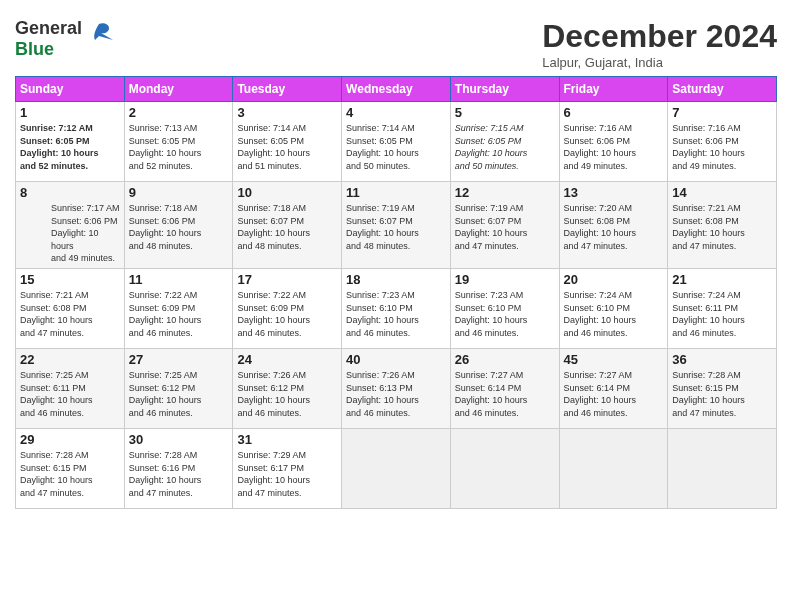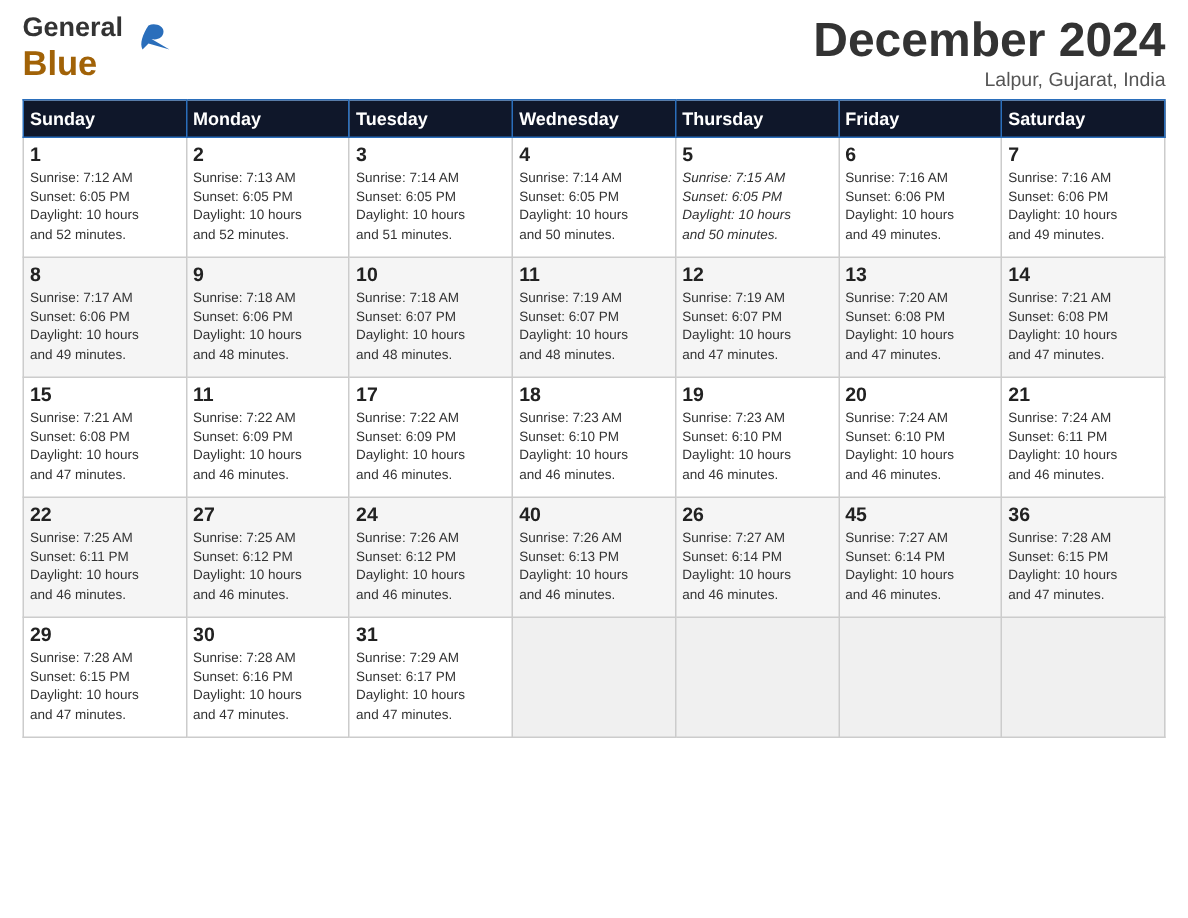--- a/index.html
+++ b/index.html
@@ -6,51 +6,51 @@
     body {
       font-family: Arial, sans-serif;
       background: #fff;
       width: 792px;
       height: 612px;
       overflow: hidden;
     }
     .container {
       width: 792px;
       height: 612px;
-      padding: 8px 15px;
+      padding: 18px 15px;
     }
     .header-row {
       display: flex;
       justify-content: space-between;
       align-items: flex-start;
       margin-bottom: 6px;
     }
     .logo {
       display: flex;
       align-items: center;
     }
     .title-section {
-      text-align: right;
+      text-align: left;
     }
     .month-title {
       font-size: 32px;
       font-weight: bold;
       color: #333;
     }
     .location-title {
       font-size: 13px;
       color: #555;
     }
     .calendar {
       width: 100%;
       border-collapse: collapse;
       font-size: 10px;
     }
     .calendar th {
-      background: #0f172a;
+      background: #d946ef;
       color: #fff;
       text-align: left;
       padding: 5px 4px;
       font-size: 12px;
       border: 1px solid #2a6ebb;
     }
     .calendar td {
       vertical-align: top;
       padding: 3px 4px;
       border: 1px solid #ccc;
@@ -78,21 +78,21 @@
     }
   </style>
 </head>
 <body>
 
 <div class="container">
   <div class="header-row">
     <div class="logo">
       <div>
         <span style="font-size:18px;font-weight:bold;color:#333;">General</span><br>
-        <span style="font-size:23px;font-weight:bold;color:#a16207;">Blue</span>
+        <span style="font-size:18px;font-weight:bold;color:#15803d;">Blue</span>
       </div>
       <svg width="28" height="28" viewBox="0 0 28 28" style="margin-left:3px;margin-top:-10px;">
         <path d="M14 4 C18 2, 24 4, 24 8 C24 12, 20 14, 16 13 L28 20 L14 16 L10 20 C8 16, 10 10, 14 4Z" fill="#2a6ebb"></path>
       </svg>
     </div>
     <div class="title-section">
       <div class="month-title">December 2024</div>
       <div class="location-title">Lalpur, Gujarat, India</div>
     </div>
   </div>
@@ -106,21 +106,21 @@
         <th>Wednesday</th>
         <th>Thursday</th>
         <th>Friday</th>
         <th>Saturday</th>
       </tr>
     </thead>
     <tbody id="calendar-body">
     <tr>
           <td>
             <span class="day-num">1</span>
-            <div class="day-info" style="white-space: pre-line;">Sunrise: 7:12 AM
+            <div class="day-info" style="white-space: pre-line; font-weight: bold;">Sunrise: 7:12 AM
 Sunset: 6:05 PM
 Daylight: 10 hours
 and 52 minutes.</div>
           </td>
           <td>
             <span class="day-num">2</span>
             <div class="day-info" style="white-space: pre-line;">Sunrise: 7:13 AM
 Sunset: 6:05 PM
 Daylight: 10 hours
 and 52 minutes.</div>
@@ -157,21 +157,21 @@
             <span class="day-num">7</span>
             <div class="day-info" style="white-space: pre-line;">Sunrise: 7:16 AM
 Sunset: 6:06 PM
 Daylight: 10 hours
 and 49 minutes.</div>
           </td>
         </tr>
         <tr>
           <td>
             <span class="day-num">8</span>
-            <div class="day-info" style="white-space: pre-line;">Sunrise: 7:17 AM
+            <div class="day-info" style="white-space: pre-line; margin-left: 31px;">Sunrise: 7:17 AM
 Sunset: 6:06 PM
 Daylight: 10 hours
 and 49 minutes.</div>
           </td>
           <td>
             <span class="day-num">9</span>
             <div class="day-info" style="white-space: pre-line;">Sunrise: 7:18 AM
 Sunset: 6:06 PM
 Daylight: 10 hours
 and 48 minutes.</div>

